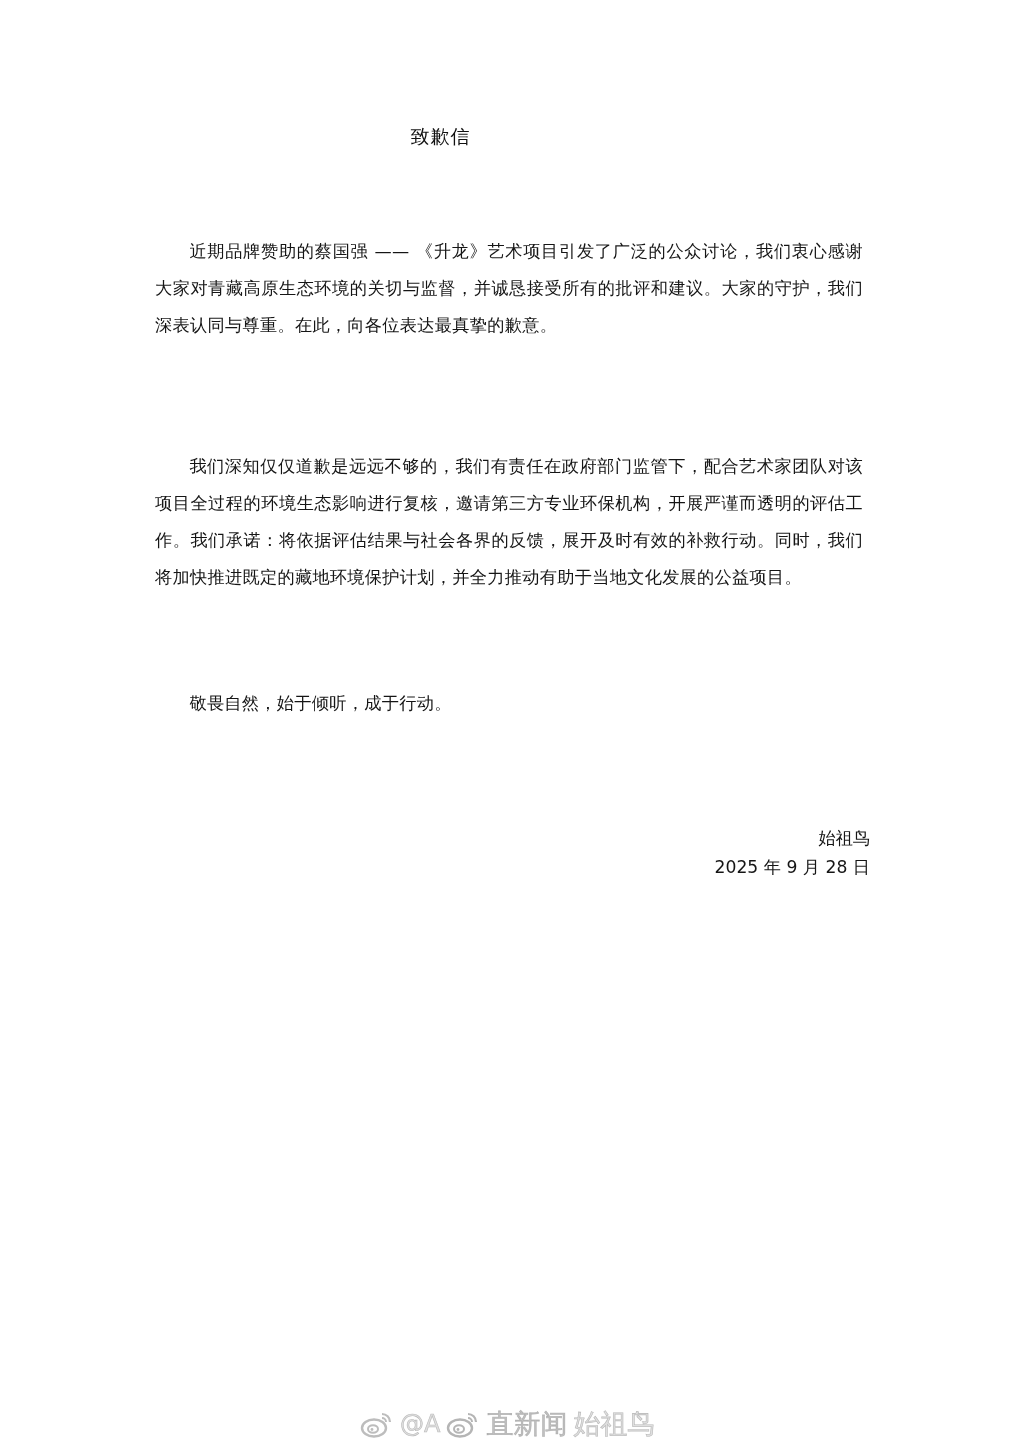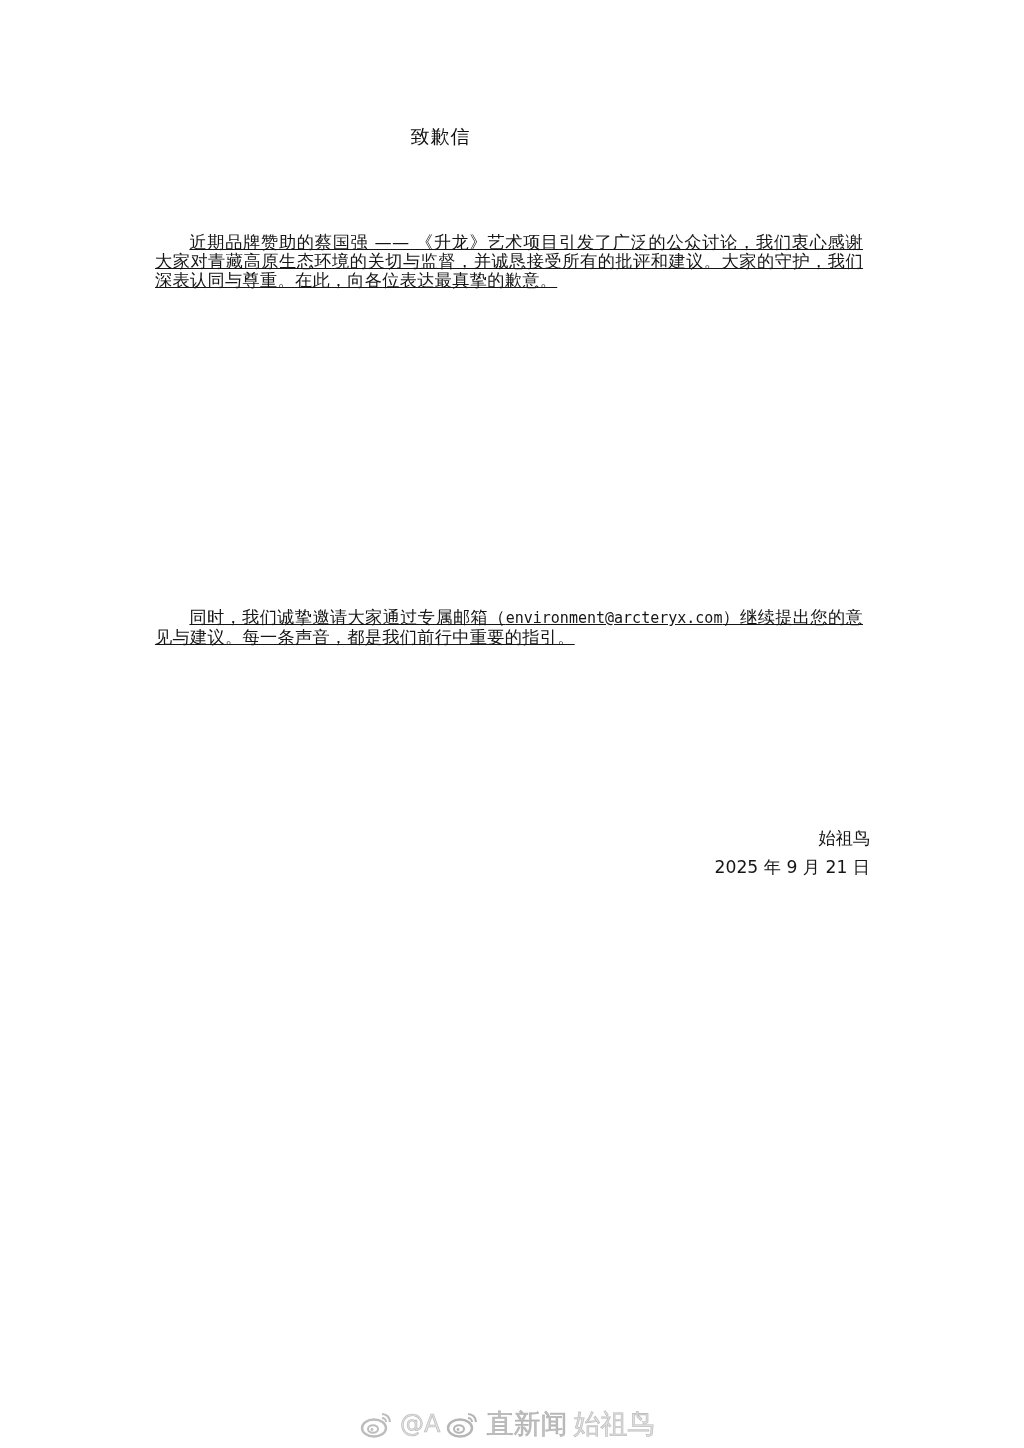--- a/index.html
+++ b/index.html
@@ -30,24 +30,23 @@
       text-align: center;
       font-size: 19px;
       letter-spacing: 1px;
       color: #111;
     }
     .body-text {
       position: absolute;
       left: 155px;
       width: 708px;
       font-size: 17.2px;
-      line-height: 19px;
+      line-height: 37px;
       color: #151515;
       letter-spacing: 0.3px;
-      text-decoration: underline;
     }
     .para {
       margin: 0;
       text-indent: 2em;
       text-align: justify;
     }
     .p1 { top: 233px; }
     .p2 { top: 341px; }
     .p3 { top: 448px; }
     .p4 { top: 608px; }
@@ -113,31 +112,32 @@
 
 <div class="page">
 
   <div class="title">致歉信</div>
 
   <div class="body-text p1">
     <p class="para">近期品牌赞助的蔡国强 —— 《升龙》艺术项目引发了广泛的公众讨论，我们衷心感谢大家对青藏高原生态环境的关切与监督，并诚恳接受所有的批评和建议。大家的守护，我们深表认同与尊重。在此，向各位表达最真挚的歉意。</p>
   </div>
 
 
-
-  <div class="body-text p4">
-    <p class="para"><span>同时，我们诚挚邀请大家通过专属邮箱（</span><span class="mono">environment@arcteryx.com</span><span>）继续提出您的意见与建议。每一条声音，都是我们前行中重要的指引。</span></p>
+  <div class="body-text p3">
+    <p class="para">我们深知仅仅道歉是远远不够的，我们有责任在政府部门监管下，配合艺术家团队对该项目全过程的环境生态影响进行复核，邀请第三方专业环保机构，开展严谨而透明的评估工作。我们承诺：将依据评估结果与社会各界的反馈，展开及时有效的补救行动。同时，我们将加快推进既定的藏地环境保护计划，并全力推动有助于当地文化发展的公益项目。</p>
   </div>
 
+
   <div class="closing">
+    <span class="line">敬畏自然，始于倾听，成于行动。</span>
   </div>
 
   <div class="signature">
     <span>始祖鸟</span>
-    <span>2025 年 9 月 21 日</span>
+    <span>2025 年 9 月 28 日</span>
   </div>
 
   <div class="watermark">
     <span class="weibo-logo">
       <svg width="34" height="30" viewBox="0 0 34 30">
         <ellipse cx="14" cy="19" rx="12" ry="8.5" fill="none" stroke="#bdbdbd" stroke-width="2.4"></ellipse>
         <ellipse cx="13" cy="20" rx="5" ry="3.8" fill="none" stroke="#bdbdbd" stroke-width="2"></ellipse>
         <circle cx="12" cy="20.5" r="1.4" fill="#bdbdbd"></circle>
         <path d="M22 5 A8 8 0 0 1 30 13" fill="none" stroke="#bdbdbd" stroke-width="2.2"></path>
         <path d="M22 9 A4 4 0 0 1 26 13" fill="none" stroke="#bdbdbd" stroke-width="2"></path>

